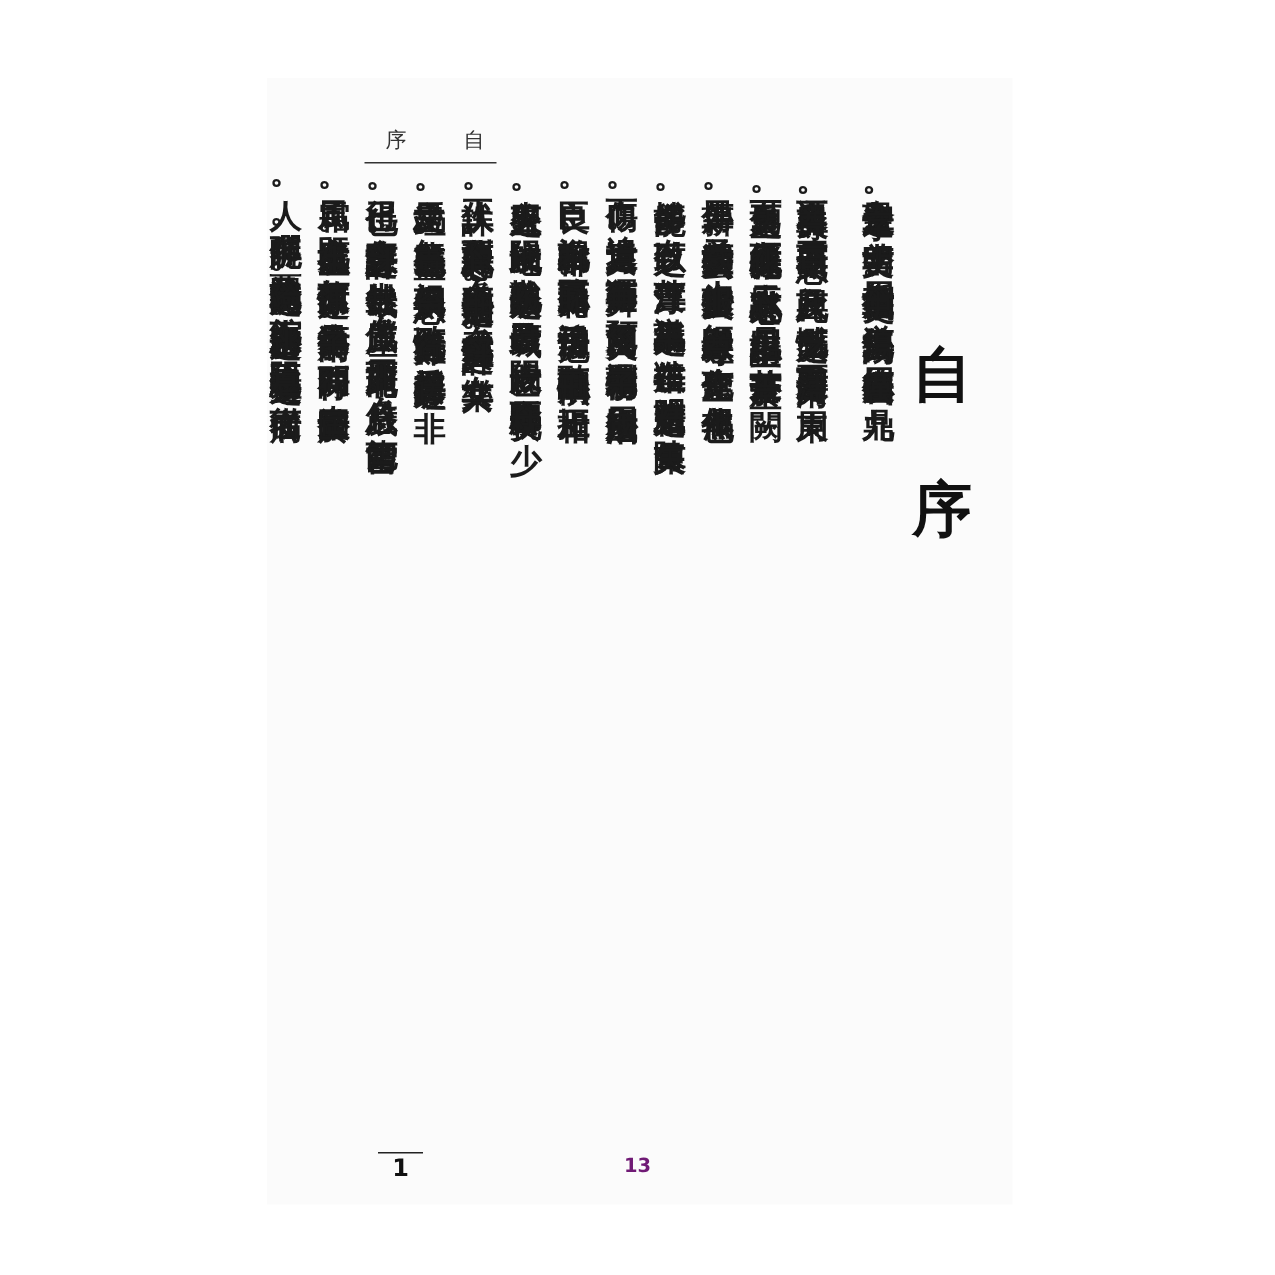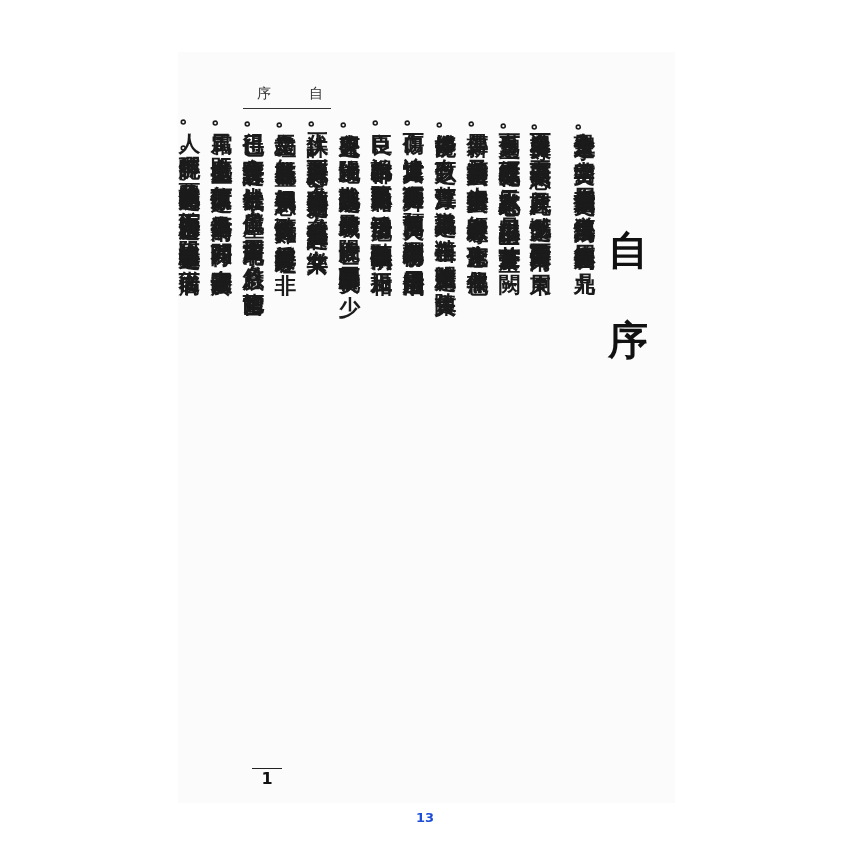--- a/index.html
+++ b/index.html
@@ -80,27 +80,27 @@
       border-top: 1.5px solid #222;
       font-family: "DejaVu Sans", sans-serif;
       font-weight: bold;
       font-size: 16px;
       line-height: 20px;
       color: #111;
     }
     .scan-page-number {
       position: absolute;
       left: 405px;
-      top: 810px;
+      top: 770px;
       width: 40px;
       text-align: center;
       font-family: "DejaVu Sans", sans-serif;
       font-size: 13px;
       font-weight: bold;
-      color: #1d4ed8;
+      color: #701a75;
     }
   </style>
 </head>
 <body>
 
 <div class="page"></div>
 
 <div class="running-head">
   <span class="rh-left">序</span>
   <span class="rh-right">自</span>

